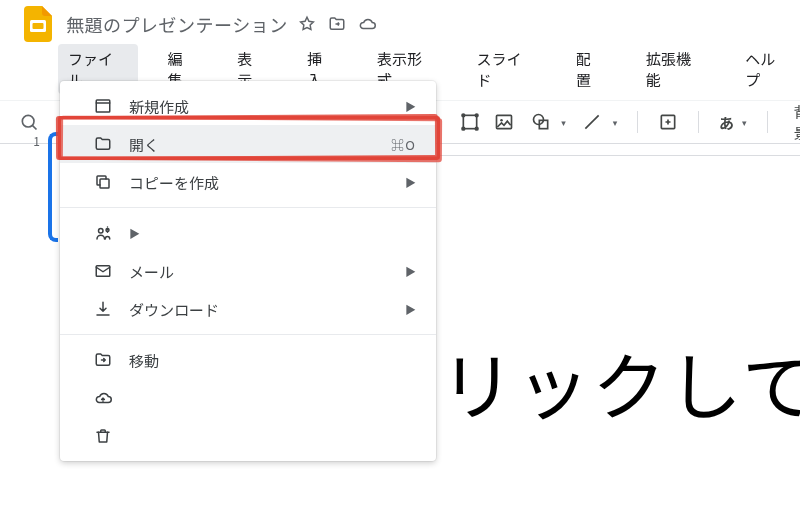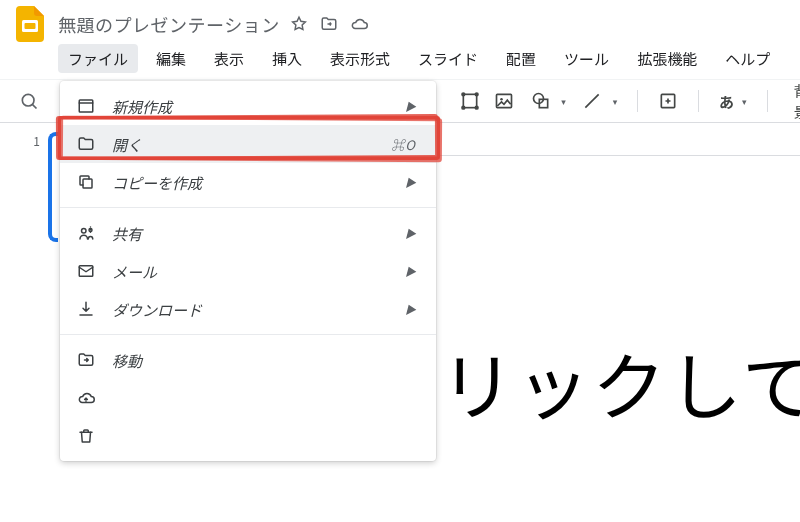--- a/index.html
+++ b/index.html
@@ -14,37 +14,38 @@
     overflow: hidden;
     position: relative;
   }
 
   
   .titlebar {
     display: flex;
     align-items: center;
     gap: 10px;
     padding: 6px 10px 0 12px;
+    margin-left: 8px;
   }
   .app-logo {
     width: 36px; height: 36px;
     display: flex; align-items: center; justify-content: center;
   }
   .title-text {
     font-size: 18px;
     color: #5f6368;
     letter-spacing: .5px;
   }
   .title-icons { display: flex; gap: 12px; align-items: center; color:#5f6368; }
   .title-icons svg, .title-icons .glyph { width:18px; height:18px; }
 
   
   .menubar {
     display: flex;
-    gap: 8px;
+    gap: 20px;
     padding: 2px 0 6px 58px;
     font-size: 15px;
     color:#202124;
   }
   .menubar .menu {
     padding: 4px 10px;
     border-radius: 4px;
     cursor: pointer;
   }
   .menubar .menu.active { background:#e8eaed; }
@@ -128,25 +129,24 @@
     width:376px;
     background:#fff;
     border-radius:4px;
     box-shadow: 0 2px 6px rgba(0,0,0,.2), 0 0 0 1px rgba(0,0,0,.05);
     padding:6px 0;
     z-index:50;
   }
   .dd-item{
     display:flex; align-items:center;
     height:38px;
-    padding:0 20px 0 16px;
+    padding:0 20px 0 33px;
     gap:16px;
     cursor:pointer;
     position:relative;
-    font-style:italic;
   }
   .dd-item.hovered{ background:#eef0f2; }
   .dd-icon{
     width:20px; height:20px; color:#3c4043;
     display:flex; align-items:center; justify-content:center;
     flex:0 0 20px;
   }
   .dd-label{ flex:1; font-size:15px; color:#3c4043; }
   .dd-shortcut{ font-size:13px; color:#5f6368; letter-spacing:1px;}
   .dd-sub{
@@ -207,21 +207,20 @@
 </div>
 
 <div class="menubar" id="menubar">
     <div class="menu active">ファイル</div>
     <div class="menu">編集</div>
     <div class="menu">表示</div>
     <div class="menu">挿入</div>
     <div class="menu">表示形式</div>
     <div class="menu">スライド</div>
     <div class="menu">配置</div>
-    <div class="menu">ツール</div>
     <div class="menu">拡張機能</div>
     <div class="menu">ヘルプ</div>
   </div>
 
 <div class="toolbar">
   <div class="search-left">
     <span class="tb-icon">
       <svg viewBox="0 0 24 24" width="20" height="20" fill="none" stroke="#5f6368" stroke-width="2">
           <circle cx="11" cy="11" r="7"></circle>
           <path d="M21 21l-5-5"></path>
@@ -322,21 +321,20 @@
       <span class="dd-icon">
         <svg width="18" height="18" viewBox="0 0 24 24" fill="none" stroke="#3c4043" stroke-width="2" stroke-linecap="round" stroke-linejoin="round">
           <circle cx="9" cy="9" r="3"></circle>
           <path d="M4 20c0-2.8 2.2-5 5-5s5 2.2 5 5"></path>
           <circle cx="18" cy="8" r="2"></circle>
           <path d="M18 10v1m-3 9c0-2 1.3-3.5 3-3.5s3 1.5 3 3.5"></path>
           <path d="M18 4v0"></path>
           <path d="M17 7h2m-1-1v2" stroke-width="1.6"></path>
         </svg>
       </span>
-      <span class="dd-label">共有</span>
       <span class="dd-sub">▶</span>
     </div>
     <div class="dd-item">
       <span class="dd-icon">
         <svg width="18" height="18" viewBox="0 0 24 24" fill="none" stroke="#3c4043" stroke-width="2" stroke-linecap="round" stroke-linejoin="round">
           <rect x="3" y="5" width="18" height="14" rx="1"></rect>
           <path d="M3 7l9 6 9-6"></path>
         </svg>
       </span>
       <span class="dd-label">メール</span>

